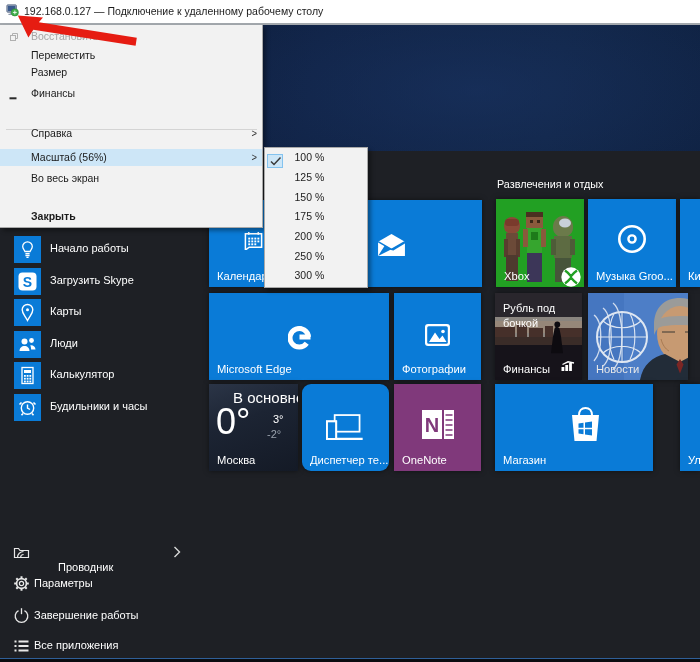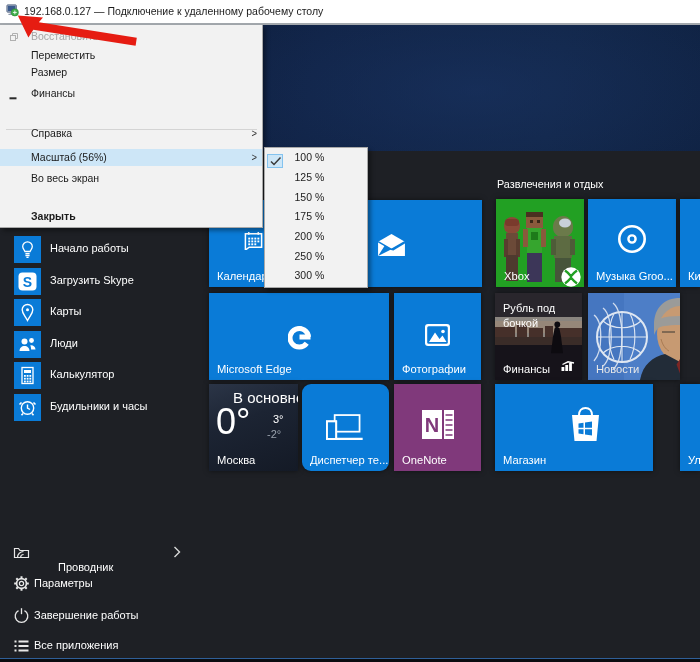--- a/index.html
+++ b/index.html
@@ -183,21 +183,21 @@
   <svg style="position:absolute;left:66px;top:68px;" width="14" height="10" viewBox="0 0 14 10">
     <g fill="#fff">
         <rect x="0.5" y="6" width="2.8" height="4"></rect>
         <rect x="4.3" y="4" width="2.8" height="6"></rect>
         <rect x="8.1" y="2" width="2.8" height="8"></rect>
       </g>
     <path d="M1.5 3.5 L7 0.8 L13 2" stroke="#fff" stroke-width="1.3" fill="none"></path>
     </svg>
   <span class="tlabel">Финансы</span>
 </div>
-<div class="tile" id="t-news" style="left:588px;top:293px;width:92px;height:87px;background:#3b82f6;">
+<div class="tile" id="t-news" style="left:588px;top:293px;width:100px;height:87px;background:#3b82f6;">
   <svg style="position:absolute;left:0;top:0;" width="112" height="87" viewBox="0 0 112 87">
     <rect x="0" y="0" width="112" height="87" fill="#4d7ec7"></rect>
     <rect x="0" y="0" width="36" height="87" fill="#4576c0"></rect>
     <g stroke="#dfe7f2" stroke-width="1.3" fill="none" opacity=".9">
       <path d="M6 22 c9 6 9 36 0 46 M15 15 c11 8 11 50 0 58 M25 10 c12 9 12 58 0 66"></path>
     </g>
     <circle cx="34" cy="44" r="25" fill="none" stroke="#dfe7f2" stroke-width="2"></circle>
     <g stroke="#dfe7f2" stroke-width="1.1" fill="none">
       <path d="M9 44 h50 M34 19 v50 M15 28 c10 9 28 9 38 0 M15 60 c10-9 28-9 38 0 M26 20.5 c-6.5 13-6.5 33 0 46 M42 20.5 c6.5 13 6.5 33 0 46"></path>
       </g>

